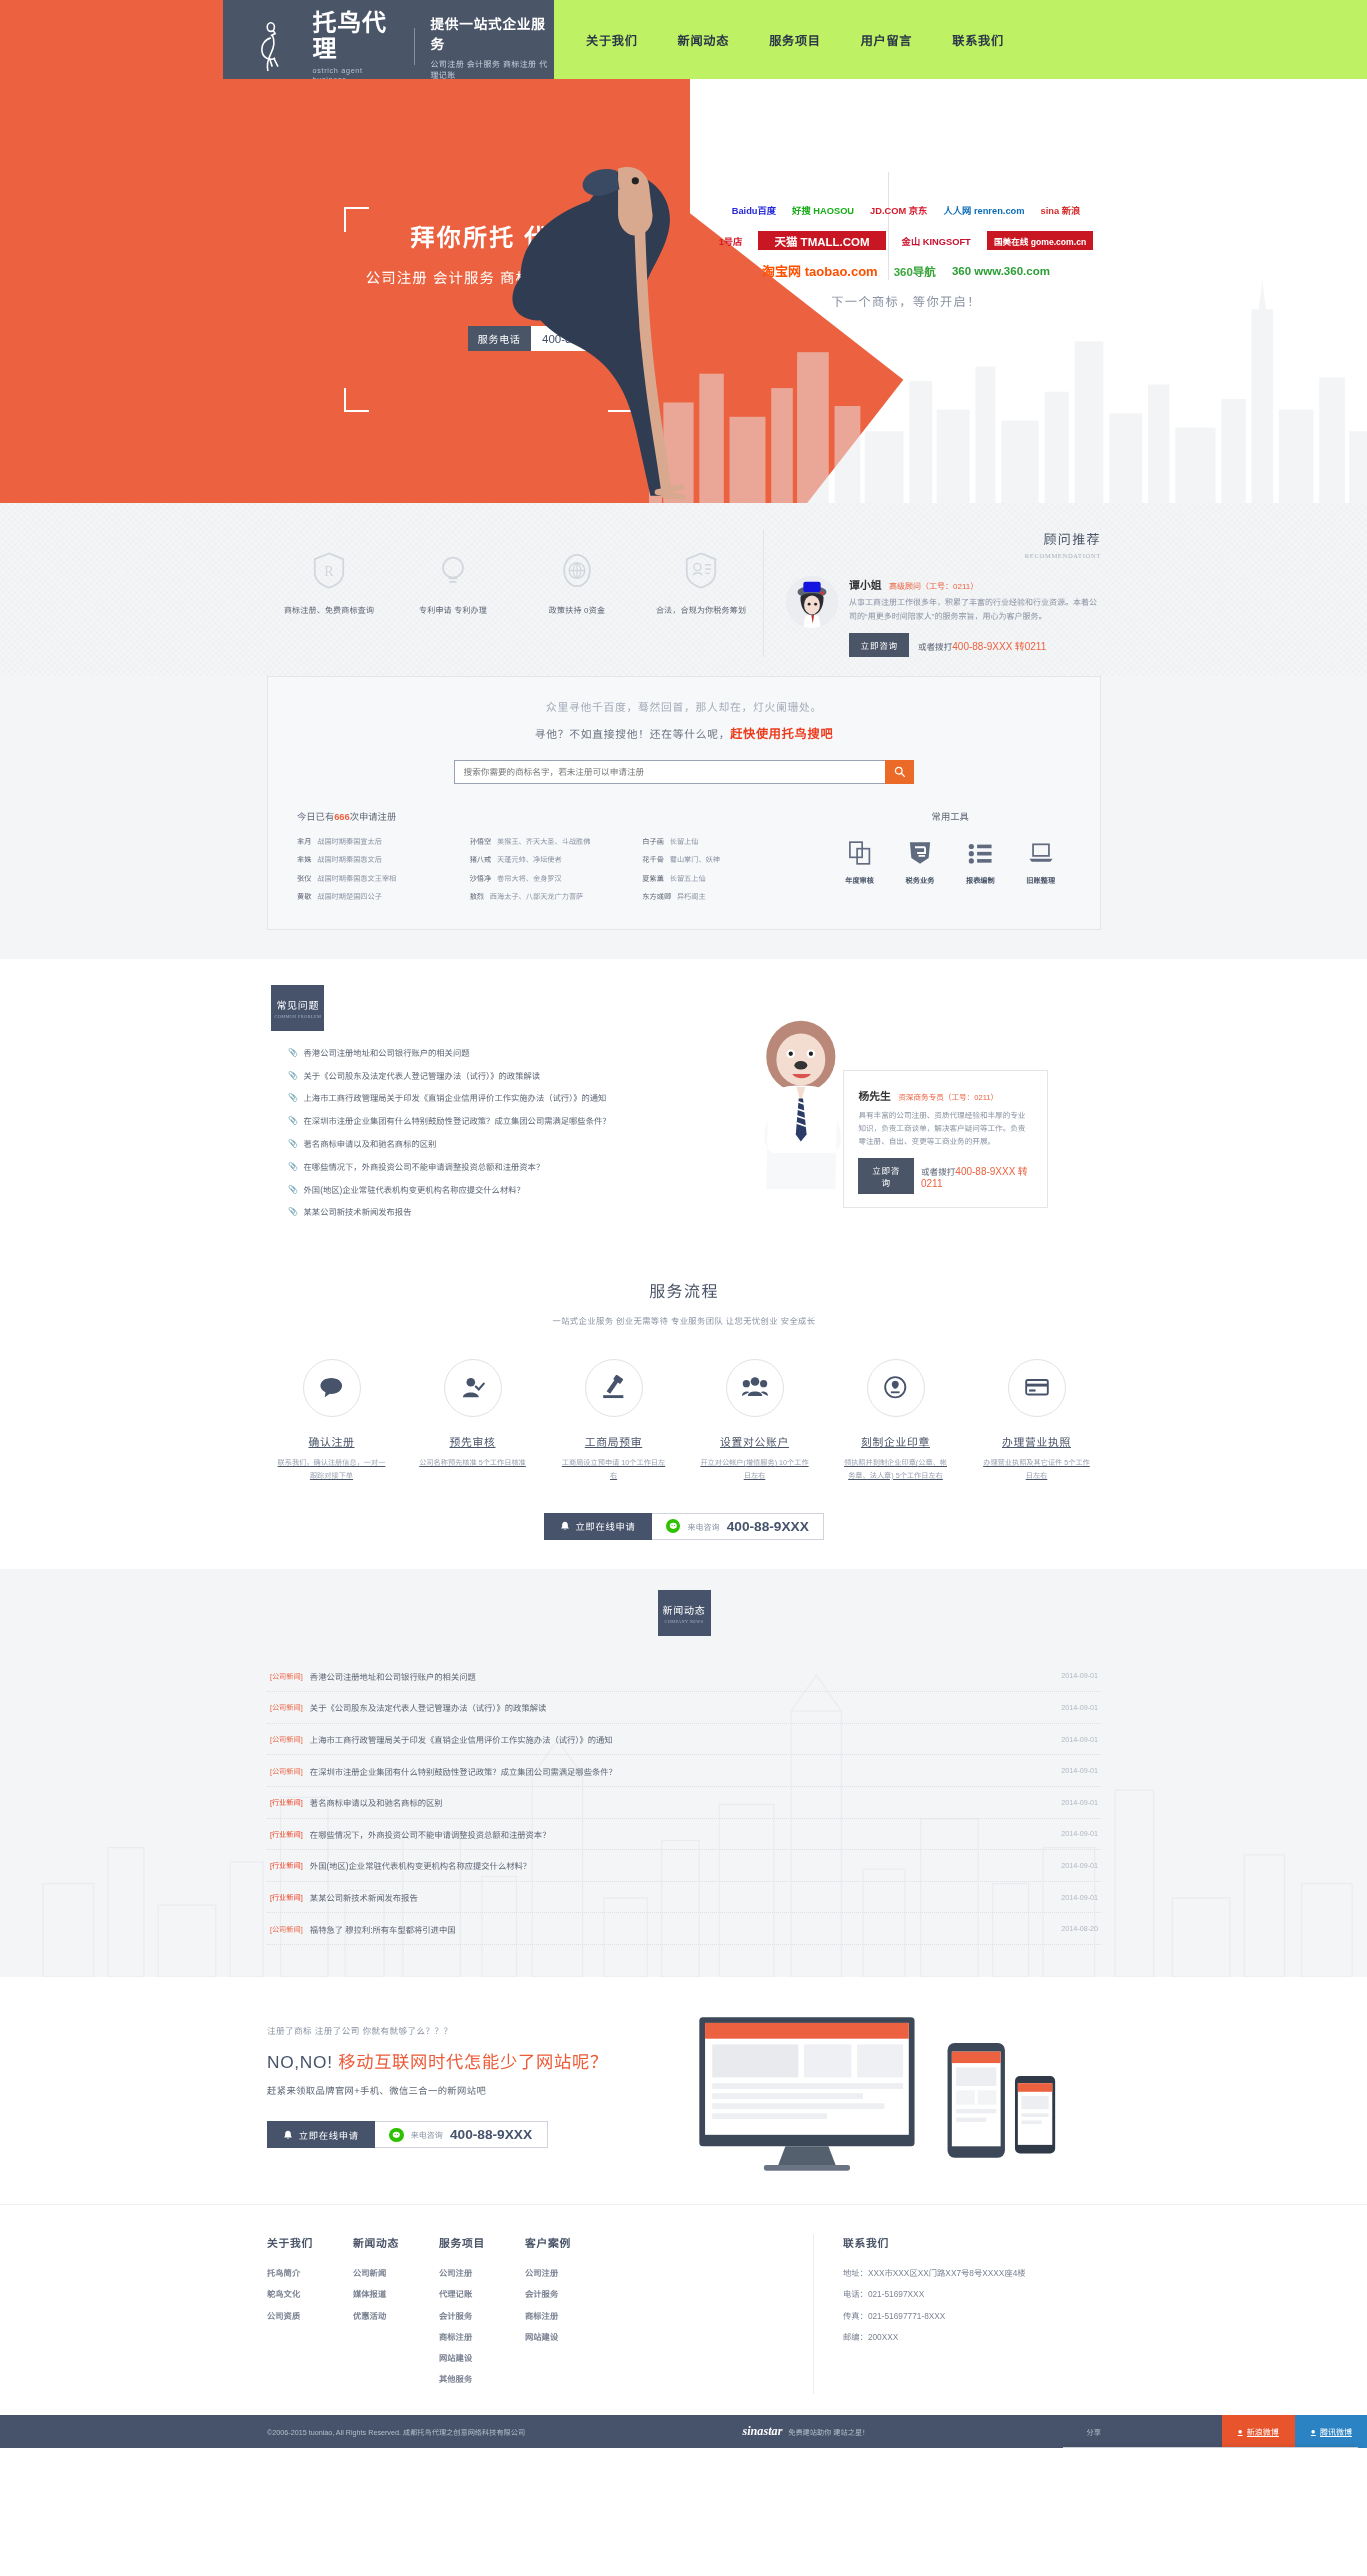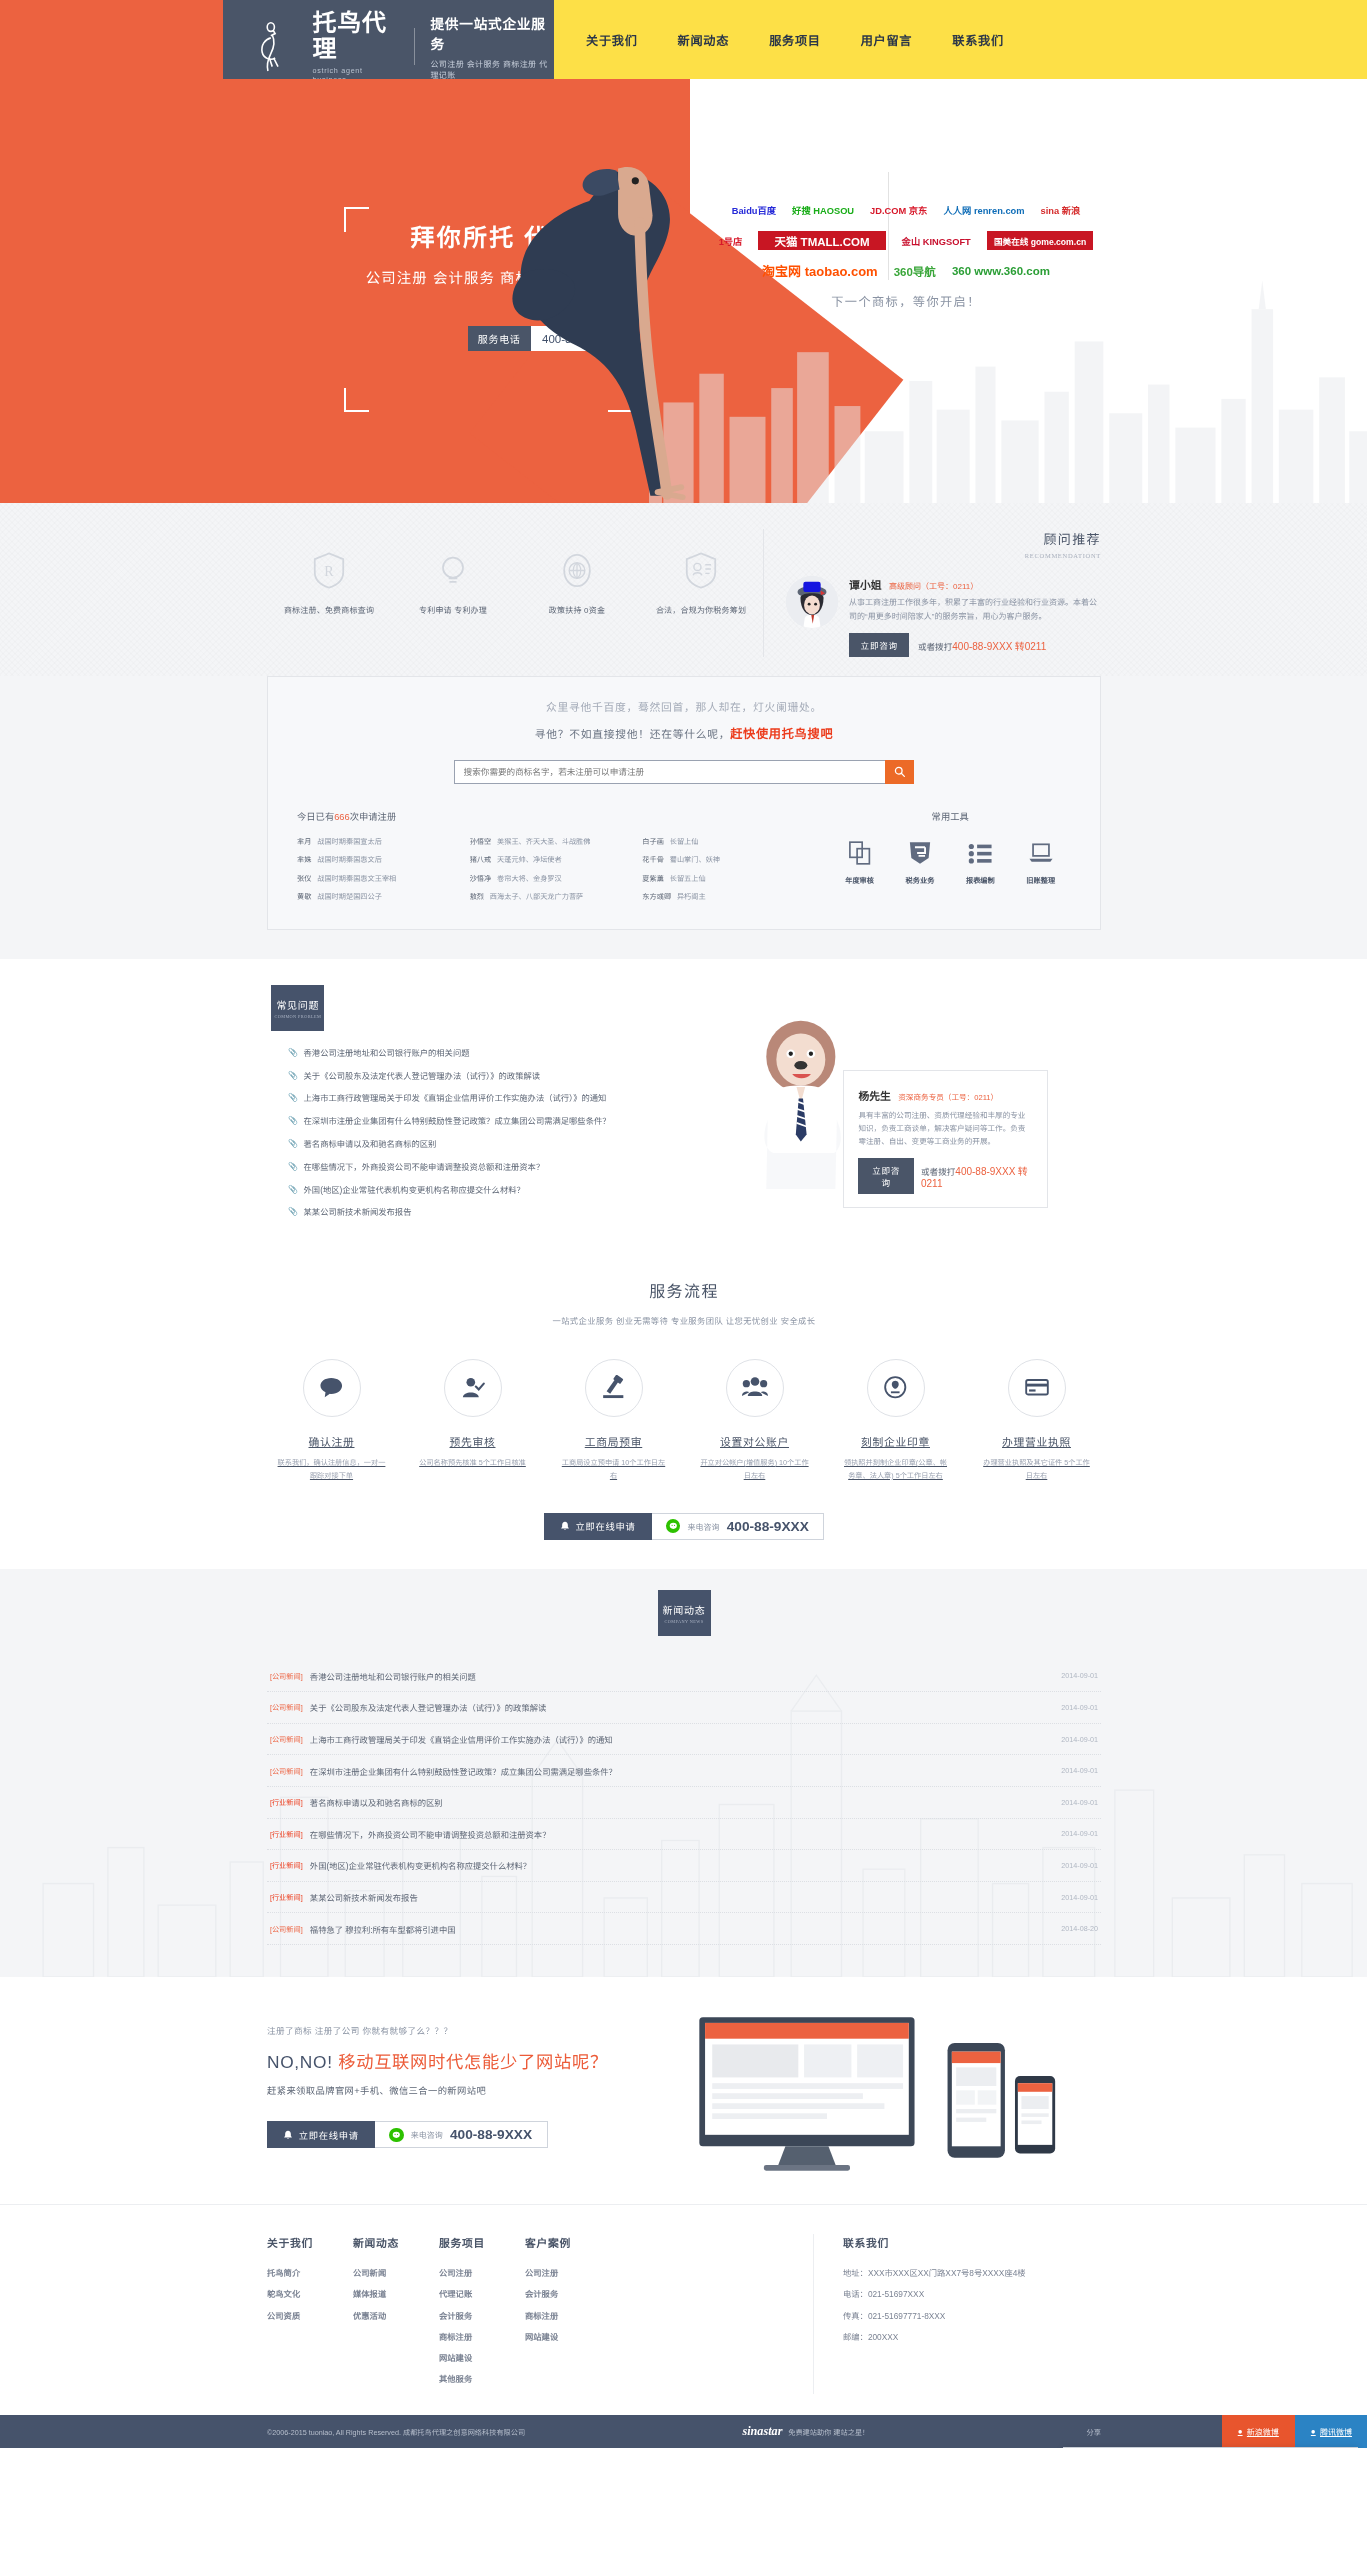--- a/index.html
+++ b/index.html
@@ -8,21 +8,21 @@
   body {
     font-family:"Liberation Sans","DejaVu Sans",sans-serif;
     background:#ffffff;
     color:#4a5568;
     -webkit-font-smoothing:antialiased;
   }
   .wrap { width:1368px; margin:0 auto; position:relative; }
   .inner { width:834px; margin:0 auto; position:relative; }
 
   
-  .header { height:79px; background:#fde047; position:relative; display:flex; }
+  .header { height:79px; background:#bef264; position:relative; display:flex; }
   .hdr-dark { width:554px; height:79px; background:#4a5568; position:relative; }
   .hdr-orange-strip { position:absolute; left:0; top:0; width:223px; height:79px; background:#ec6240; }
   .logo-box { position:absolute; left:255px; top:10px; display:flex; align-items:center; gap:11.5px; }
   .logo-bird { width:46px; height:55px; position:relative; }
   .logo-bird svg { width:46px; height:55px; display:block; }
   .logo-text-main { color:#fff; font-size:24px; font-weight:bold; letter-spacing:0.7px; line-height:1.1; }
   .logo-text-sub { color:#b9c2cf; font-size:7.2px; letter-spacing:0.7px; margin-top:2.9px; }
   .logo-divider { width:0.7px; height:37px; background:rgba(255,255,255,.35); margin:0 4.3px; }
   .logo-slogan-1 { color:#fff; font-size:13.7px; font-weight:bold; letter-spacing:0.7px; }
   .logo-slogan-2 { color:#c7cfdb; font-size:8px; margin-top:5px; letter-spacing:0.4px; }
@@ -101,21 +101,21 @@
   .search-box-outer { border:0.7px solid #e3e5e9; background:#f7f8fa; padding:21.6px 29px 18.7px; position:relative; }
   .sl1 { text-align:center; color:#a4abb8; font-size:10.8px; letter-spacing:0.7px; }
   .sl2 { text-align:center; font-size:10.8px; margin-top:10px; color:#6b7483; letter-spacing:0.7px; }
   .sl2 b { color:#ec3c1c; font-size:12.2px; }
   .search-row { display:flex; justify-content:center; margin-top:17.3px; }
   .search-input { width:431px; height:24.5px; border:0.7px solid #9aa2b1; border-right:none; padding:0 8.6px; font-size:8.6px; color:#9aa2b1; background:#fff; outline:none; font-family:inherit; }
   .search-btn { width:29px; height:24.5px; background:#ec6a27; border:none; cursor:pointer; display:flex; align-items:center; justify-content:center; }
   .cols { display:flex; margin-top:24.5px; }
   .col-tm { width:518px; }
   .today { font-size:9.3px; color:#5d6675; margin-bottom:13px; }
-  .today b { color:#ec6240; font-weight:normal; }
+  .today b { color:#ec6240; font-weight:bold; }
   .tm-grid { display:flex; gap:0; }
   .tm-col { width:173px; }
   .tm-row { font-size:7.2px; color:#6b7483; margin-bottom:8.6px; display:flex; gap:5.8px; }
   .tm-row .n { color:#5d6675; flex:none; }
   .tm-row .d { color:#8a93a3; }
   .col-tools { flex:1; padding-left:14.4px; }
   .tools-title { text-align:center; font-size:9.3px; color:#5d6675; margin-bottom:17.3px; }
   .tools-row { display:flex; justify-content:space-around; }
   .tool { text-align:center; width:58px; }
   .tool svg { opacity:.85; }

